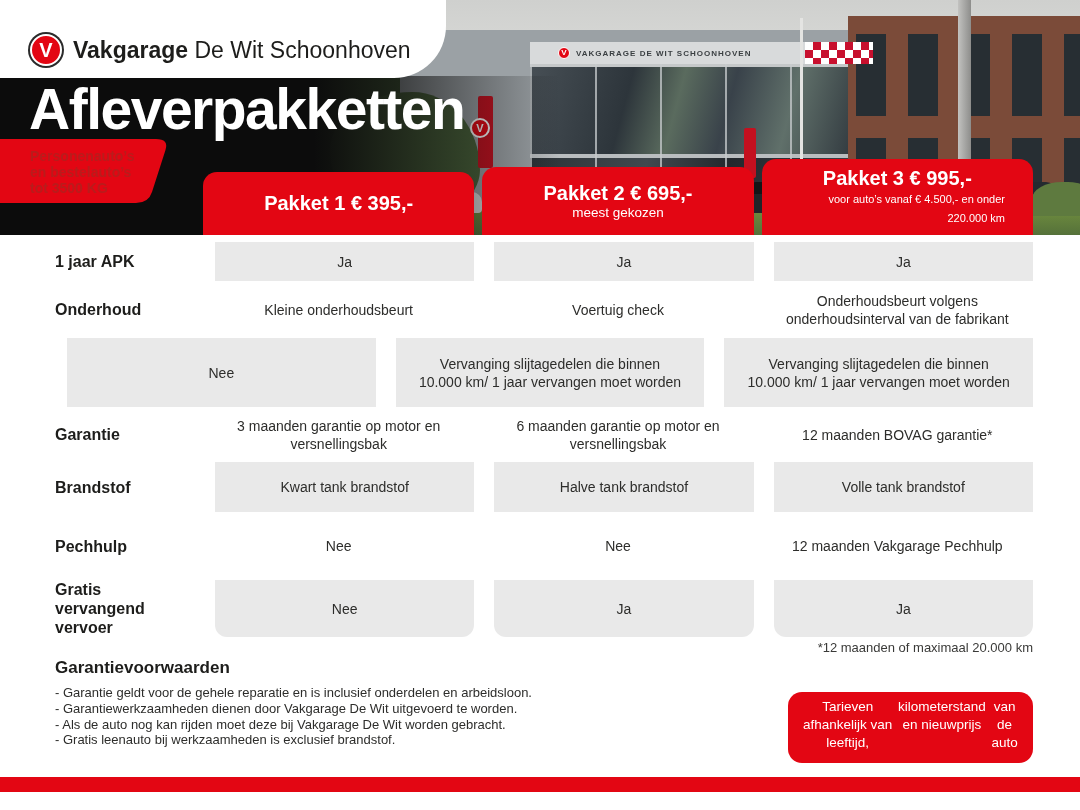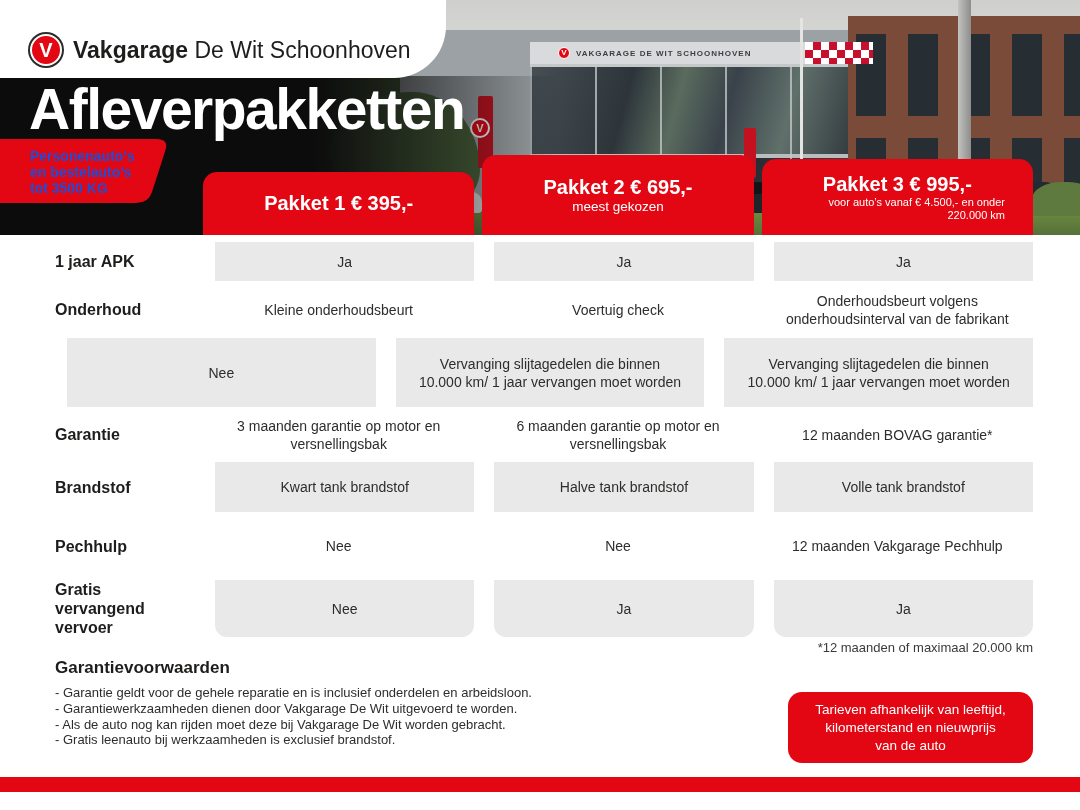--- a/index.html
+++ b/index.html
@@ -61,51 +61,51 @@
     border-bottom-right-radius:52px; }
   .brand { position:absolute; left:30px; top:34px; display:flex; align-items:center; gap:11px; }
   .logo-circle { width:32px; height:32px; border-radius:50%; background:#e30613; border:2px solid #fff;
     box-shadow:0 0 0 2px #2b2b2b; color:#fff; font-weight:bold; font-size:20px; line-height:28px; text-align:center; }
   .wordmark { font-size:23px; white-space:nowrap; }
   .wordmark .b { font-weight:bold; }
   .hero-title { position:absolute; left:29px; top:80px; font-size:57px; font-weight:bold;
     letter-spacing:-1.5px; color:#ffffff; line-height:1.05; }
   .badge { position:absolute; left:0; top:139px; width:176px; height:64px; }
   .badge svg { position:absolute; inset:0; }
-  .badge-text { position:absolute; left:30px; top:9px; color:#1d4ed8; font-size:14px; font-weight:bold; line-height:16px; }
+  .badge-text { position:absolute; left:30px; top:9px; color:#b91c1c; font-size:14px; font-weight:bold; line-height:16px; }
   .badge-text span { display:block; }
 
   .pkg-headers { position:absolute; left:203px; top:0; width:830px; height:235px;
     display:flex; align-items:flex-end; gap:8px; }
   .pkg-header { flex:1 1 0; background:#e30613; border-radius:14px 14px 0 0; color:#fff;
     display:flex; flex-direction:column; justify-content:center; align-items:center; text-align:center; padding:6px 28px; }
   .pkg-header.h1 { height:63px; }
-  .pkg-header.h2 { height:80px; }
+  .pkg-header.h2 { height:68px; }
   .pkg-header.h3 { height:76px;text-align:right; }
   .pkg-title { font-size:20px; font-weight:bold; line-height:23px; }
   .pkg-sub { font-size:13.5px; line-height:16px; }
-  .pkg-header.h3 .pkg-sub { font-size:11px; line-height:13px; }
+  .pkg-header.h3 .pkg-sub { font-size:11px; line-height:19px; }
 
   
   .pkg-table { position:absolute; left:55px; top:242px; width:978px; }
   .row { display:flex; gap:8px; align-items:stretch; }
   .row-label { flex:0 0 140px; display:flex; align-items:center; font-size:16px; font-weight:bold; line-height:19px; }
   .cell { flex:1 1 0; display:flex; align-items:center; justify-content:center; text-align:center;
     font-size:14px; line-height:18px; color:#2d2d2b; padding:4px 22px; }
   .row.shaded .cell { background:#e9e9e9;margin-left:12px; }
   .row.last .cell { border-radius:0 0 12px 12px; }
 
   .footnote { position:absolute; left:55px; top:640px; width:978px; text-align:right; font-size:13px; color:#3a3a38; }
 
   .terms { position:absolute; left:55px; top:658px; width:560px; }
   .terms-heading { font-size:17px; font-weight:bold; margin-bottom:7px; }
   .terms-item { font-size:13px; line-height:15.8px; color:#2d2d2b; }
 
   .info-box { position:absolute; left:788px; top:692px; width:245px; height:71px; background:#e30613;
-    border-radius:14px; color:#fff; display:flex; flex-direction:column; justify-content:center;
+    border-radius:14px; color:#fff; display:flex; flex-direction:row; justify-content:center;
     text-align:center; font-size:13.5px; line-height:18px; padding:6px 10px; }
   .info-box span { display:block; }
 
   .bottom-bar { position:absolute; left:0; top:777px; width:1080px; height:15px; background:#e30613; }
 </style>
 </head>
 <body>
 
 <div class="page">
 

